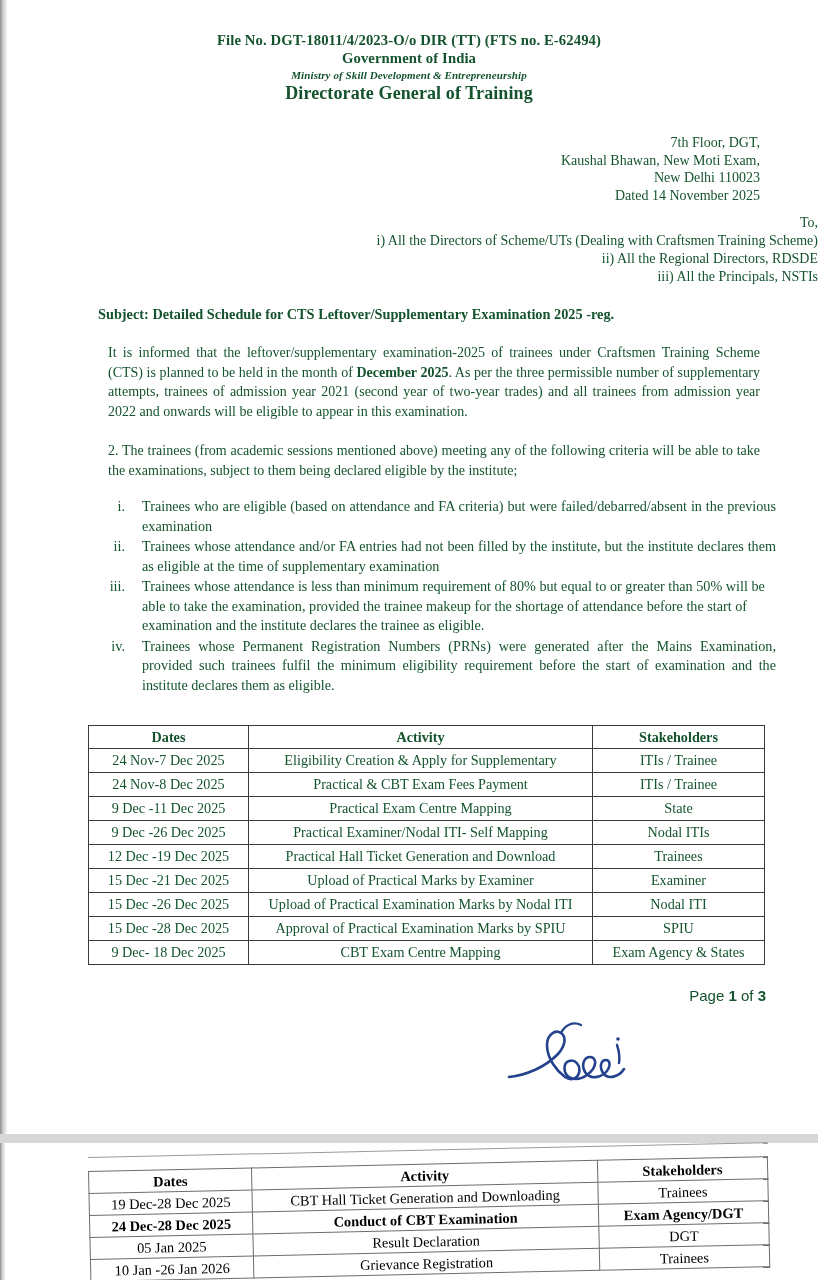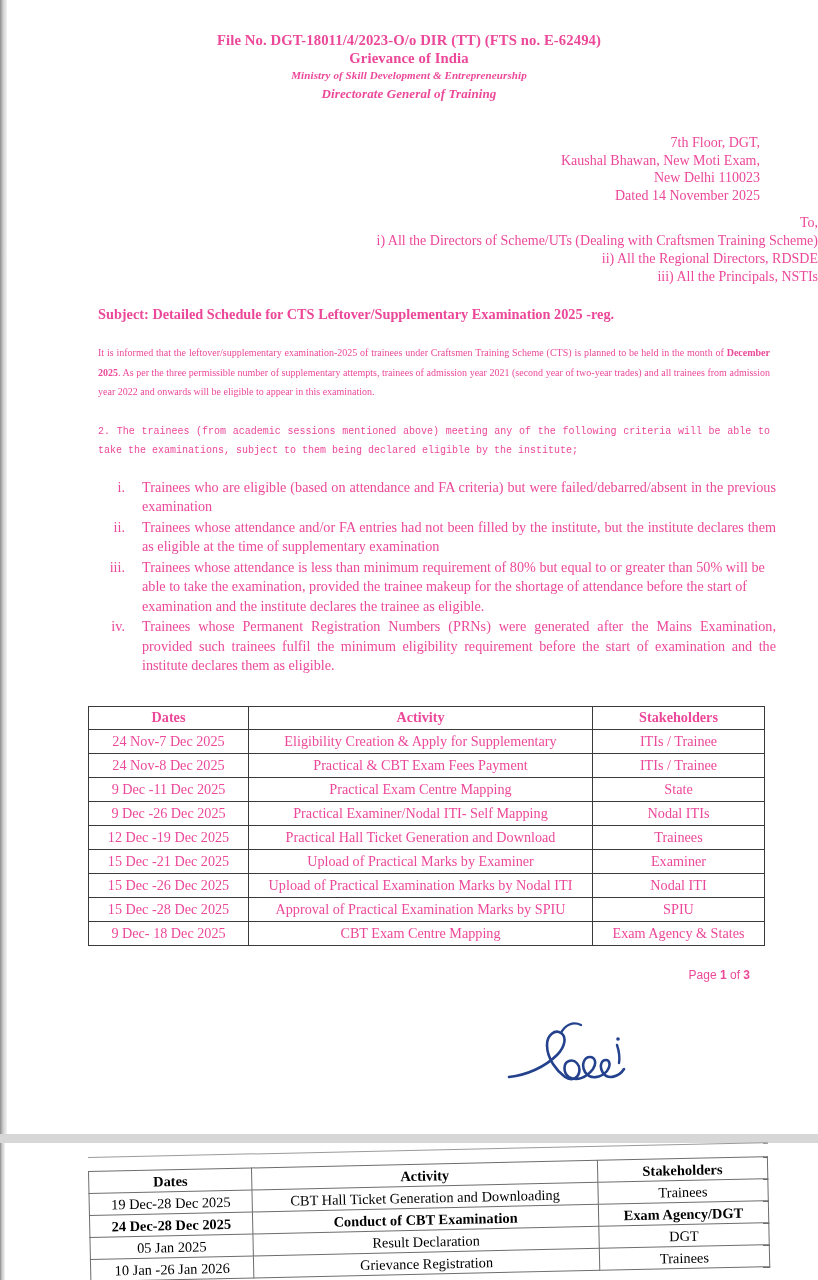--- a/index.html
+++ b/index.html
@@ -36,36 +36,36 @@
   .scan-edge-left {
     position: absolute;
     top: 0; left: 0;
     width: 7px; height: 100%;
     background: linear-gradient(to right, #8d8d8d 0%, #cfcfcf 45%, #f2f2f2 100%);
   }
   .scan-edge-left.thin { width: 5px; }
 
   .content {
     position: relative;
-    color: #ec4899;
+    color: #14532d;
   }
 
   
   .masthead {
     text-align: center;
     font-weight: bold;
     font-size: 14.5px;
     line-height: 17.5px;
     letter-spacing: 0.1px;
     padding-top: 32px;
   }
   .masthead .l1 { font-size: 14.7px; }
   .masthead .l2 { font-size: 14.7px; }
   .masthead .l3 { font-size: 11px; font-style: italic; }
-  .masthead .l4 { font-size: 13px; font-style: italic; }
+  .masthead .l4 { font-size: 18px; }
 
   
   .address {
     text-align: right;
     font-size: 14px;
     line-height: 17.5px;
     padding-right: 58px;
     margin-top: 32px;
   }
 
@@ -87,35 +87,34 @@
   
   .subject {
     margin-top: 20px;
     padding-left: 98px;
     font-size: 14.3px;
     font-weight: bold;
   }
 
   
   .para {
-    font-size: 10px;
+    font-size: 14px;
     line-height: 19.5px;
     text-align: justify;
-    margin: 0;
+    margin: 10px;
   }
   #para-1 {
     margin-top: 20px;
     padding-left: 98px;
     padding-right: 48px;
   }
   #para-2 {
     margin-top: 20px;
     padding-left: 98px;
     padding-right: 48px;
-    font-family: Liberation Mono, monospace;
   }
   .para b { font-weight: bold; }
 
   
   .roman-list {
     margin-top: 17px;
     padding-left: 98px;
     padding-right: 42px;
   }
   .roman-item {
@@ -187,24 +186,24 @@
   }
   #table-2 th { font-weight: bold; }
   #table-2 tr.bold td { font-weight: bold; }
   .t2-dates { width: 163px; }
   .t2-act   { width: 345px; }
   .t2-stake { width: 170px; }
 
   
   .page-footer {
     margin-top: 22px;
-    padding-right: 68px;
+    padding-right: 52px;
     text-align: right;
     font-family: "Liberation Sans", "DejaVu Sans", sans-serif;
-    font-size: 12px;
+    font-size: 15px;
   }
   .page-footer b { font-weight: bold; }
 
   
   .signature {
     position: absolute;
     top: 1015px;
     left: 505px;
     width: 180px;
     height: 85px;
@@ -243,21 +242,21 @@
 </head>
 <body>
 
 <div class="sheet" id="page-1">
   <div class="scan-edge-left"></div>
 
   <div class="content">
 
     <div class="masthead">
       <div class="l1">File No. DGT-18011/4/2023-O/o DIR (TT) (FTS no. E-62494)</div>
-      <div class="l2">Grievance of India</div>
+      <div class="l2">Government of India</div>
       <div class="l3">Ministry of Skill Development &amp; Entrepreneurship</div>
       <div class="l4">Directorate General of Training</div>
     </div>
 
     <div class="address">
       <div>7th Floor, DGT,</div>
       <div>Kaushal Bhawan, New Moti Exam,</div>
       <div>New Delhi 110023</div>
       <div>Dated 14 November 2025</div>
     </div>

